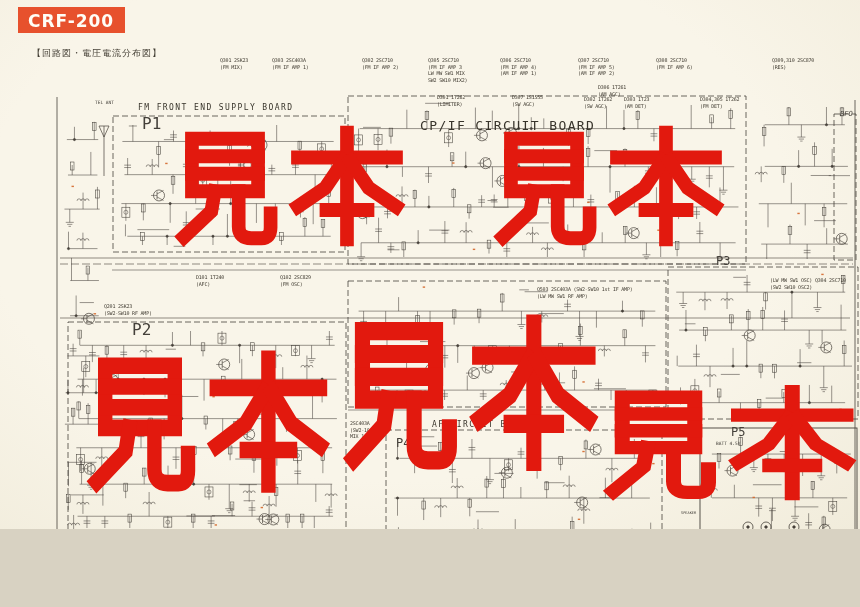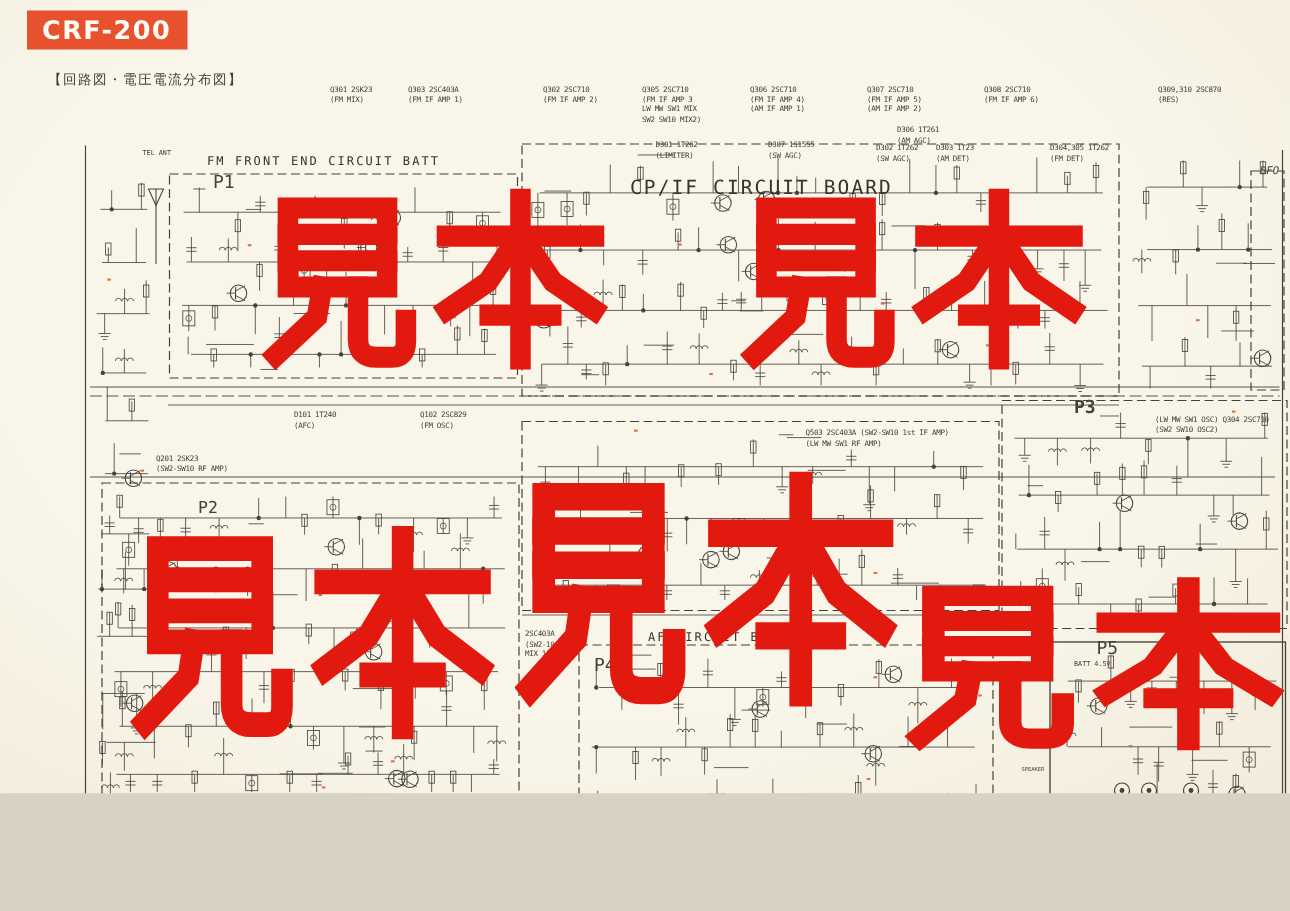--- a/index.html
+++ b/index.html
@@ -1282,41 +1282,41 @@
         <div>D401,402 1T243</div>
       </div>
       <div class="lbl" style="left: 698px; top: 553px;">
         <div>D502 1T378</div>
       </div>
       <div class="lbl" style="left: 752px; top: 553px;">
         <div>D601 CD-2</div>
         <div>(RECT)</div>
       </div>
       <div class="board-title" style="left: 138px; top: 103px; font-size: 8px;">
-        <div>FM FRONT END CIRCUIT BATT</div>
+        <div>FM FRONT END SUPPLY BOARD</div>
       </div>
       <div class="board-title" style="left: 420px; top: 118px; font-size: 13px; text-align: center;">
         <div>CP/IF CIRCUIT BOARD</div>
       </div>
       <div class="board-title" style="left: 128px; top: 545px; font-size: 9px;">
         <div>SW2-6 FRONT END BLOCK</div>
       </div>
       <div class="board-title" style="left: 432px; top: 420px; font-size: 8px;">
         <div>AF CIRCUIT BOARD</div>
       </div>
       <div class="board-title" style="left: 698px; top: 563px; font-size: 9px;">
         <div>POWER SUPPLY CIRCUIT BOARD</div>
       </div>
-      <div class="port" style="left: 142px; top: 114px; font-size: 12px;">
+      <div class="port" style="left: 142px; top: 114px; font-size: 16px;">
         <div>P1</div>
       </div>
-      <div class="port" style="left: 132px; top: 332px; font-size: 11px;">
+      <div class="port" style="left: 132px; top: 320px; font-size: 16px;">
         <div>P2</div>
       </div>
-      <div class="port" style="left: 716px; top: 264px; font-size: 12px; font-weight: bold;">
+      <div class="port" style="left: 716px; top: 254px; font-size: 12px;">
         <div>P3</div>
       </div>
       <div class="port" style="left: 396px; top: 436px; font-size: 12px;">
         <div>P4</div>
       </div>
       <div class="port" style="left: 731px; top: 425px; font-size: 12px;">
         <div>P5</div>
       </div>
       <div class="port" style="left: 840px; top: 110px; font-size: 7px; font-style: italic;">
         <div>BFO</div>

